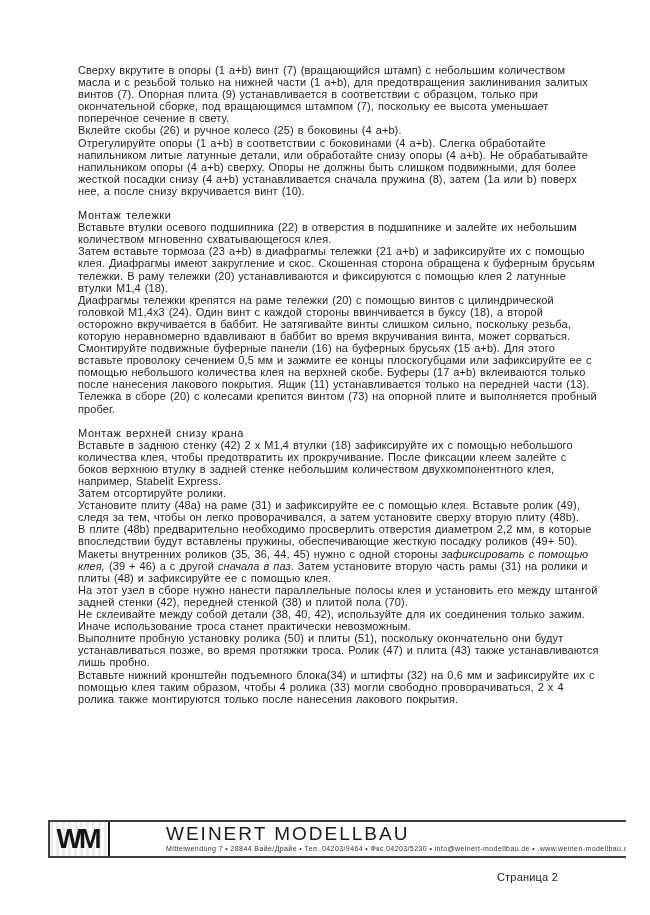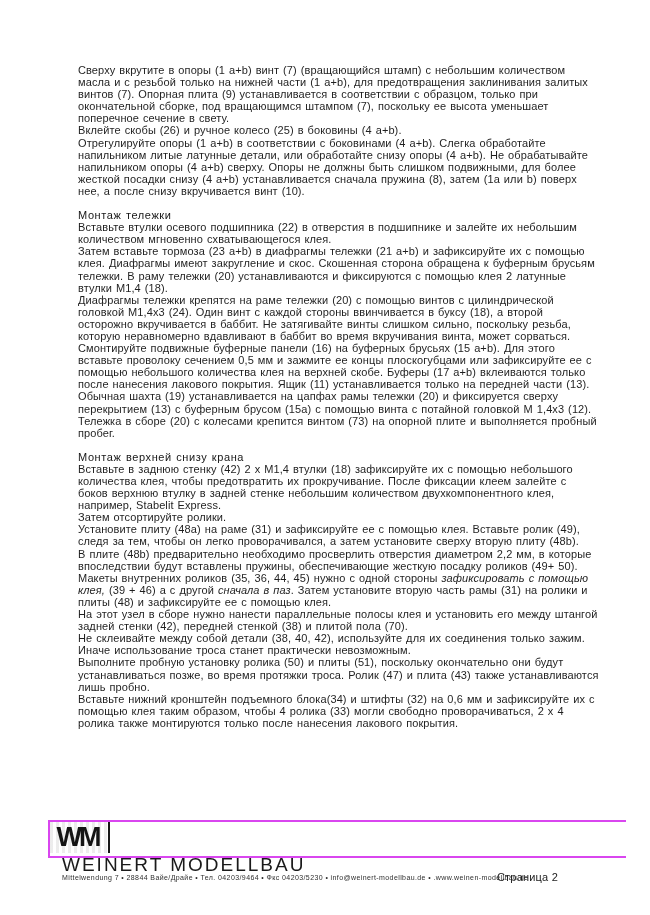--- a/index.html
+++ b/index.html
@@ -33,25 +33,24 @@
     color: #161616;
   }
   .italic { font-style: italic; }
 
   .footer-box {
     position: absolute;
     left: 48px;
     top: 820px;
     width: 590px;
     height: 38px;
-    border: 2px solid #d946ef;
+    border: 2px solid #404040;
     box-sizing: border-box;
     display: flex;
     background: #ffffff;
-    flex-direction: column;
   }
   .logo-cell {
     width: 60px;
     border-right: 2px solid #161616;
     box-sizing: border-box;
     display: flex;
     align-items: center;
     justify-content: center;
     background:
       repeating-linear-gradient(90deg, rgba(20,20,20,0.08) 0 3px, rgba(255,255,255,0) 3px 6px);
@@ -64,20 +63,21 @@
     transform: scaleY(1.05);
     padding-right: 3px;
   }
   .footer-text {
     flex: 1;
     padding: 2px 0 2px 12px;
     display: flex;
     flex-direction: column;
     justify-content: space-between;
     min-width: 0;
+    margin-left: 44px;
   }
   .company-name {
     font-size: 19px;
     line-height: 19px;
     letter-spacing: 2px;
     color: #1a1a1a;
     white-space: nowrap;
   }
   .company-address {
     font-size: 7px;
@@ -102,21 +102,20 @@
 
   <div class="doc-body" id="doc-body">
       <p><span>Сверху вкрутите в опоры (1 a+b) винт (7) (вращающийся штамп) с небольшим количеством масла и с резьбой только на нижней части (1 a+b), для предотвращения заклинивания залитых винтов (7). Опорная плита (9) устанавливается в соответствии с образцом, только при окончательной сборке, под вращающимся штампом (7), поскольку ее высота уменьшает поперечное сечение в свету.</span></p>
       <p><span>Вклейте скобы (26) и ручное колесо (25) в боковины (4 a+b).</span></p>
       <p><span>Отрегулируйте опоры (1 a+b) в соответствии с боковинами (4 a+b). Слегка обработайте напильником литые латунные детали, или обработайте снизу опоры (4 a+b). Не обрабатывайте напильником опоры (4 a+b) сверху. Опоры не должны быть слишком подвижными, для более жесткой посадки снизу (4 a+b) устанавливается сначала пружина (8), затем (1a или b) поверх нее, а после снизу вкручивается винт (10).</span></p>
       <h3><span>Монтаж тележки</span></h3>
       <p><span>Вставьте втулки осевого подшипника (22) в отверстия в подшипнике и залейте их небольшим количеством мгновенно схватывающегося клея.</span></p>
       <p><span>Затем вставьте тормоза (23 a+b) в диафрагмы тележки (21 a+b) и зафиксируйте их с помощью клея. Диафрагмы имеют закругление и скос. Скошенная сторона обращена к буферным брусьям тележки. В раму тележки (20) устанавливаются и фиксируются с помощью клея 2 латунные втулки М1,4 (18).</span></p>
       <p><span>Диафрагмы тележки крепятся на раме тележки (20) с помощью винтов с цилиндрической головкой М1,4х3 (24). Один винт с каждой стороны ввинчивается в буксу (18), а второй осторожно вкручивается в баббит. Не затягивайте винты слишком сильно, поскольку резьба, которую неравномерно вдавливают в баббит во время вкручивания винта, может сорваться.</span></p>
       <p><span>Смонтируйте подвижные буферные панели (16) на буферных брусьях (15 a+b). Для этого вставьте проволоку сечением 0,5 мм и зажмите ее концы плоскогубцами или зафиксируйте ее с помощью небольшого количества клея на верхней скобе. Буферы (17 a+b) вклеиваются только после нанесения лакового покрытия. Ящик (11) устанавливается только на передней части (13).</span></p>
-      <p><span>Обычная шахта (19) устанавливается на цапфах рамы тележки (20) и фиксируется сверху перекрытием (13) с буферным брусом (15a) с помощью винта с потайной головкой М 1,4х3 (12).</span></p>
       <p><span>Тележка в сборе (20) с колесами крепится винтом (73) на опорной плите и выполняется пробный пробег.</span></p>
       <h3><span>Монтаж верхней снизу крана</span></h3>
       <p><span>Вставьте в заднюю стенку (42) 2 х М1,4 втулки (18) зафиксируйте их с помощью небольшого количества клея, чтобы предотвратить их прокручивание. После фиксации клеем залейте с боков верхнюю втулку в задней стенке небольшим количеством двухкомпонентного клея, например, Stabelit Express.</span></p>
       <p><span>Затем отсортируйте ролики.</span></p>
       <p><span>Установите плиту (48а) на раме (31) и зафиксируйте ее с помощью клея. Вставьте ролик (49), следя за тем, чтобы он легко проворачивался, а затем установите сверху вторую плиту (48b).</span></p>
       <p><span>В плите (48b) предварительно необходимо просверлить отверстия диаметром 2,2 мм, в которые впоследствии будут вставлены пружины, обеспечивающие жесткую посадку роликов (49+ 50).</span></p>
       <p><span>Макеты внутренних роликов (35, 36, 44, 45) нужно с одной стороны </span><span class="italic">зафиксировать с помощью клея,</span><span> (39 + 46) а с другой </span><span class="italic">сначала в паз</span><span>. Затем установите вторую часть рамы (31) на ролики и плиты (48) и зафиксируйте ее с помощью клея.</span></p>
       <p><span>На этот узел в сборе нужно нанести параллельные полосы клея и установить его между штангой задней стенки (42), передней стенкой (38) и плитой пола (70).</span></p>
       <p><span>Не склеивайте между собой детали (38, 40, 42), используйте для их соединения только зажим. Иначе использование троса станет практически невозможным.</span></p>
       <p><span>Выполните пробную установку ролика (50) и плиты (51), поскольку окончательно они будут устанавливаться позже, во время протяжки троса. Ролик (47) и плита (43) также устанавливаются лишь пробно.</span></p>

